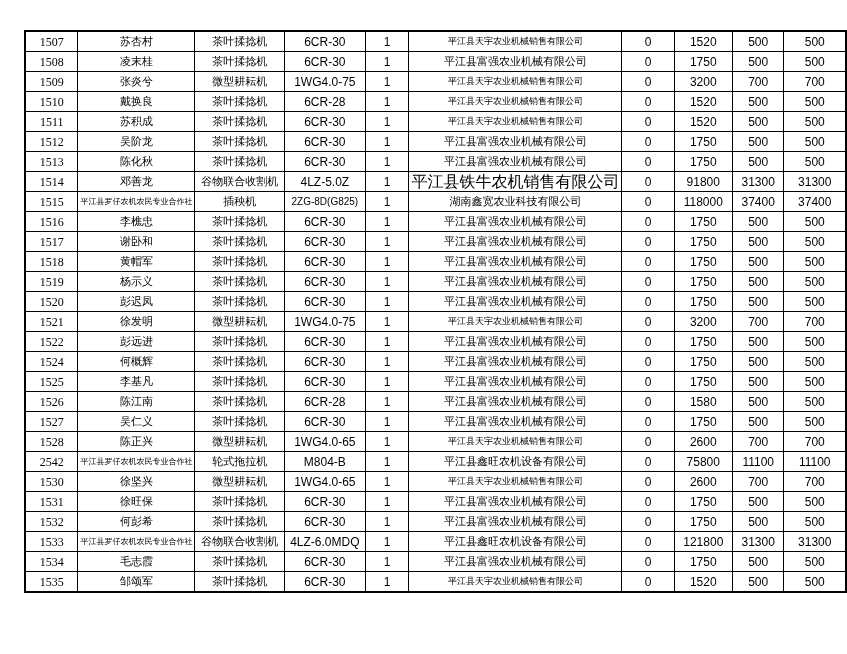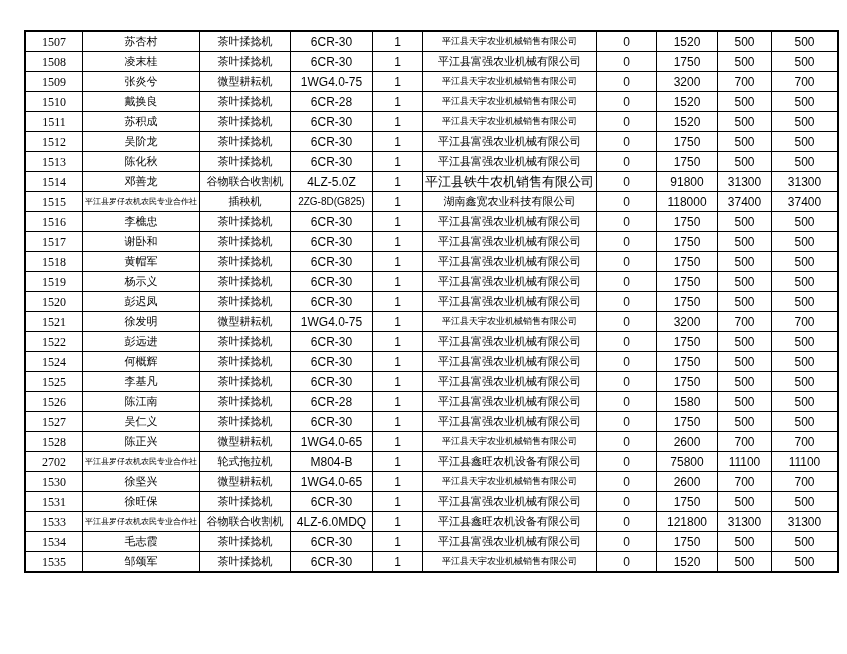--- a/index.html
+++ b/index.html
@@ -135,21 +135,21 @@
           <td class="c7" style="font-size: 12px;">1750</td>
           <td class="c8" style="font-size: 12px;">500</td>
           <td class="c9" style="font-size: 12px;">500</td>
         </tr>
         <tr>
           <td class="c0" style="font-size: 12px;">1514</td>
           <td class="c1" style="font-size: 11px;">邓善龙</td>
           <td class="c2" style="font-size: 11px;">谷物联合收割机</td>
           <td class="c3" style="font-size: 12px;">4LZ-5.0Z</td>
           <td class="c4" style="font-size: 12px;">1</td>
-          <td class="c5" style="font-size: 13px;">平江县铁牛农机销售有限公司</td>
+          <td class="c5" style="font-size: 16px;">平江县铁牛农机销售有限公司</td>
           <td class="c6" style="font-size: 12px;">0</td>
           <td class="c7" style="font-size: 12px;">91800</td>
           <td class="c8" style="font-size: 12px;">31300</td>
           <td class="c9" style="font-size: 12px;">31300</td>
         </tr>
         <tr>
           <td class="c0" style="font-size: 12px;">1515</td>
           <td class="c1" style="font-size: 8px;">平江县罗仔农机农民专业合作社</td>
           <td class="c2" style="font-size: 11px;">插秧机</td>
           <td class="c3" style="font-size: 10px;">2ZG-8D(G825)</td>
@@ -298,21 +298,21 @@
           <td class="c2" style="font-size: 11px;">微型耕耘机</td>
           <td class="c3" style="font-size: 12px;">1WG4.0-65</td>
           <td class="c4" style="font-size: 12px;">1</td>
           <td class="c5" style="font-size: 9px;">平江县天宇农业机械销售有限公司</td>
           <td class="c6" style="font-size: 12px;">0</td>
           <td class="c7" style="font-size: 12px;">2600</td>
           <td class="c8" style="font-size: 12px;">700</td>
           <td class="c9" style="font-size: 12px;">700</td>
         </tr>
         <tr>
-          <td class="c0" style="font-size: 12px;">2702</td>
+          <td class="c0" style="font-size: 12px;">2542</td>
           <td class="c1" style="font-size: 8px;">平江县罗仔农机农民专业合作社</td>
           <td class="c2" style="font-size: 11px;">轮式拖拉机</td>
           <td class="c3" style="font-size: 12px;">M804-B</td>
           <td class="c4" style="font-size: 12px;">1</td>
           <td class="c5" style="font-size: 11px;">平江县鑫旺农机设备有限公司</td>
           <td class="c6" style="font-size: 12px;">0</td>
           <td class="c7" style="font-size: 12px;">75800</td>
           <td class="c8" style="font-size: 12px;">11100</td>
           <td class="c9" style="font-size: 12px;">11100</td>
         </tr>
@@ -324,20 +324,32 @@
           <td class="c4" style="font-size: 12px;">1</td>
           <td class="c5" style="font-size: 9px;">平江县天宇农业机械销售有限公司</td>
           <td class="c6" style="font-size: 12px;">0</td>
           <td class="c7" style="font-size: 12px;">2600</td>
           <td class="c8" style="font-size: 12px;">700</td>
           <td class="c9" style="font-size: 12px;">700</td>
         </tr>
         <tr>
           <td class="c0" style="font-size: 12px;">1531</td>
           <td class="c1" style="font-size: 11px;">徐旺保</td>
+          <td class="c2" style="font-size: 11px;">茶叶揉捻机</td>
+          <td class="c3" style="font-size: 12px;">6CR-30</td>
+          <td class="c4" style="font-size: 12px;">1</td>
+          <td class="c5" style="font-size: 11px;">平江县富强农业机械有限公司</td>
+          <td class="c6" style="font-size: 12px;">0</td>
+          <td class="c7" style="font-size: 12px;">1750</td>
+          <td class="c8" style="font-size: 12px;">500</td>
+          <td class="c9" style="font-size: 12px;">500</td>
+        </tr>
+        <tr>
+          <td class="c0" style="font-size: 12px;">1532</td>
+          <td class="c1" style="font-size: 11px;">何彭希</td>
           <td class="c2" style="font-size: 11px;">茶叶揉捻机</td>
           <td class="c3" style="font-size: 12px;">6CR-30</td>
           <td class="c4" style="font-size: 12px;">1</td>
           <td class="c5" style="font-size: 11px;">平江县富强农业机械有限公司</td>
           <td class="c6" style="font-size: 12px;">0</td>
           <td class="c7" style="font-size: 12px;">1750</td>
           <td class="c8" style="font-size: 12px;">500</td>
           <td class="c9" style="font-size: 12px;">500</td>
         </tr>
         <tr>

